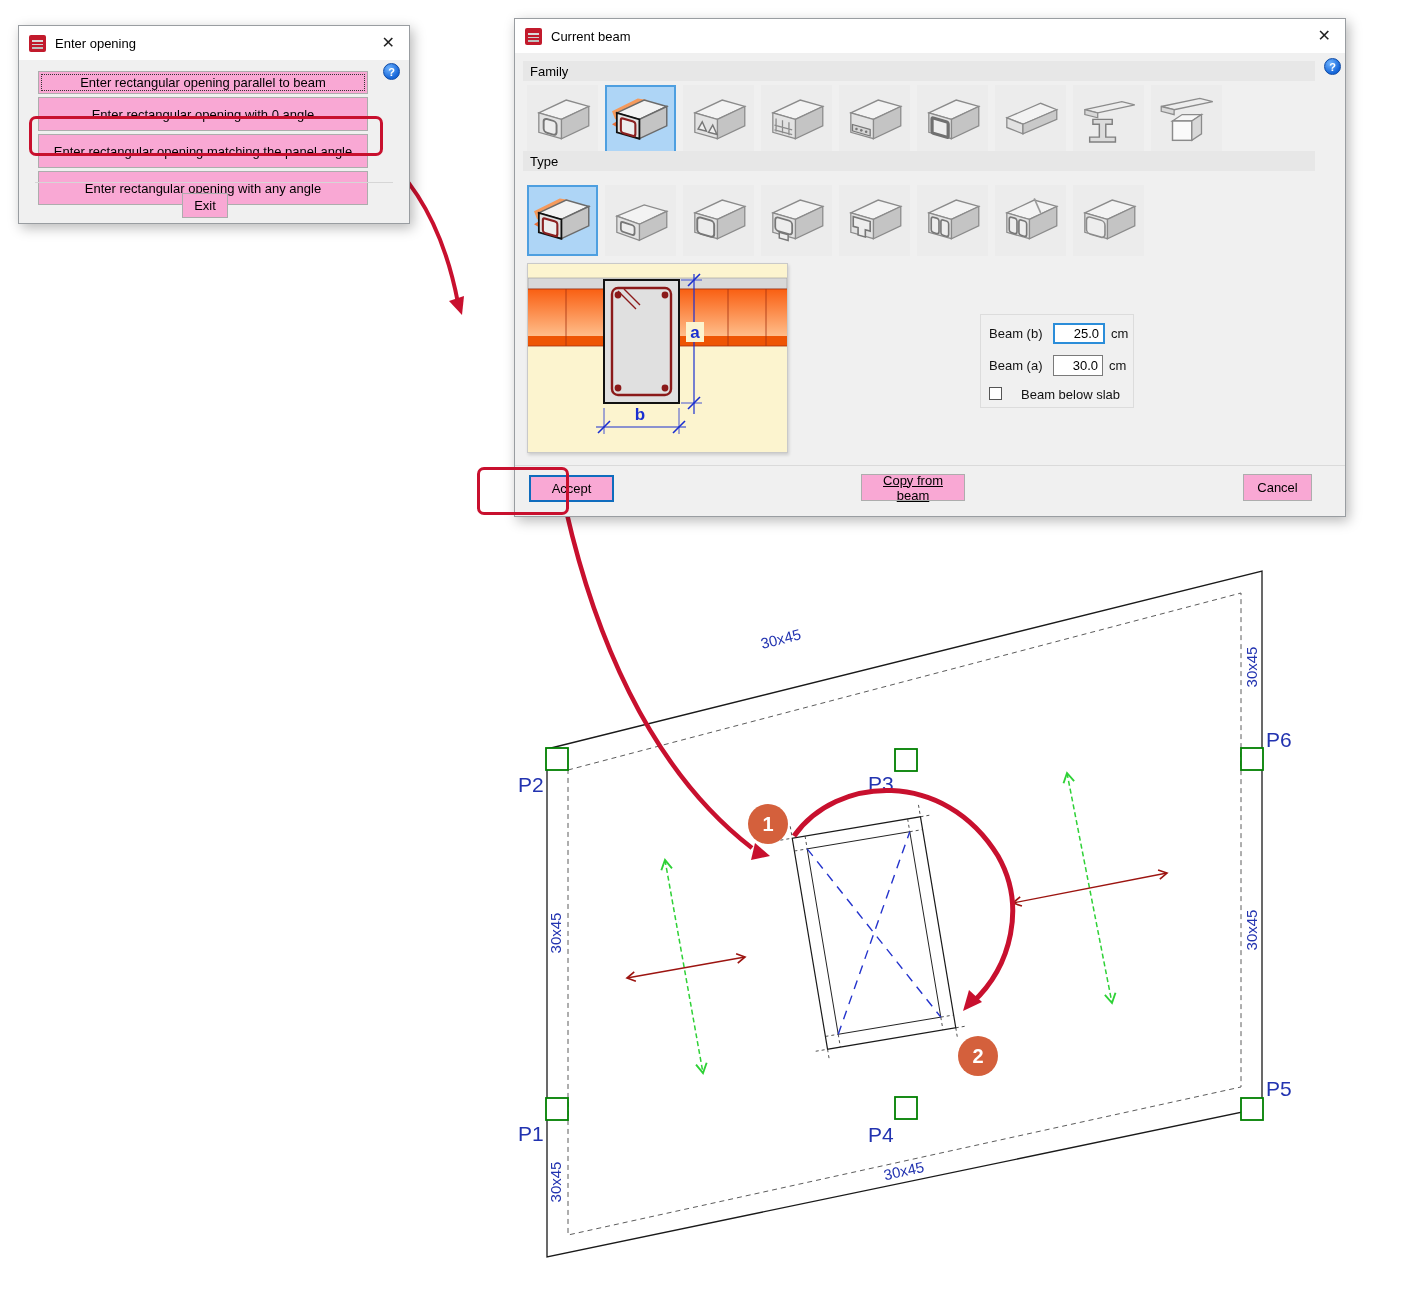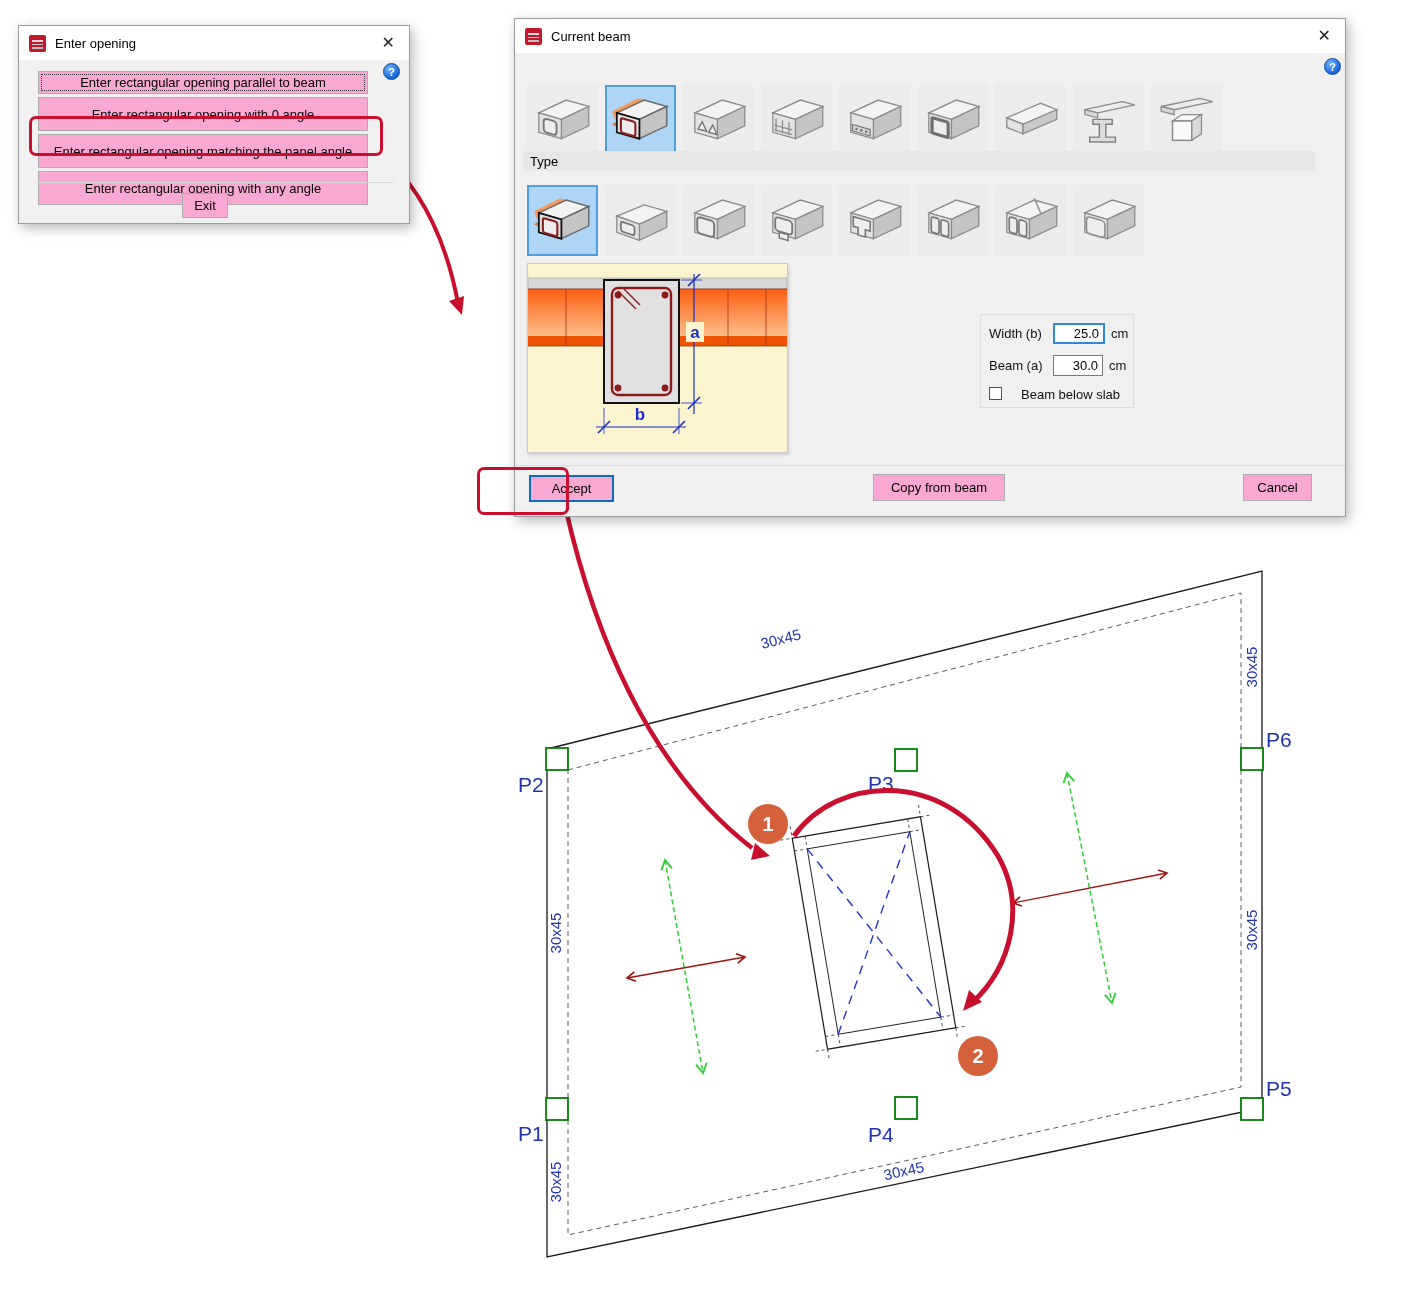--- a/index.html
+++ b/index.html
@@ -53,21 +53,21 @@
   .dim-row{position:absolute;display:flex;align-items:center;gap:6px;left:8px;}
   .dim-row input{width:44px;height:19px;text-align:right;font:13px "Liberation Sans",sans-serif;
                  border:1px solid #7a7a7a;padding:0 4px 0 0;background:#fff;}
   .dim-row input.focused{border:2px solid #2b8dd9;height:17px;}
   #row-width{top:8px;} #row-depth{top:40px;}
   .dim-label{width:58px;}
   #row-check{position:absolute;left:8px;top:72px;display:flex;align-items:flex-start;gap:19px;}
   .cbox{width:13px;height:13px;background:#fff;border:1px solid #555;box-sizing:border-box;}
   #dlg-beam .footer{position:absolute;left:0;bottom:0;width:100%;height:50px;border-top:1px solid #dadada;}
   #btn-accept{position:absolute;left:14px;top:456px;width:85px;height:27px;border:2px solid #0f6cbd;}
-  #btn-copy{position:absolute;left:358px;top:455px;width:132px;height:27px;}
+  #btn-copy{position:absolute;left:346px;top:455px;width:104px;height:27px;text-decoration:underline;}
   #btn-cancel{position:absolute;left:728px;top:455px;width:69px;height:27px;}
 
   
   #ring-panel-angle{left:28px;top:114px;width:348px;height:35px;}
   #ring-accept{left:477px;top:467px;width:86px;height:42px;}
 
   
   #overlay{position:absolute;left:0;top:0;width:1404px;height:1316px;pointer-events:none;}
   .plabel{font-family:"Liberation Sans",sans-serif;font-size:21px;fill:#2233b0;}
   .sizelabel{font-family:"Liberation Sans",sans-serif;font-size:15px;fill:#2233b0;}
@@ -172,20 +172,21 @@
 </div>
 
 <div class="dialog" id="dlg-beam">
   <div class="titlebar">
     <span class="app-icon"></span>
     <span class="title">Current beam</span>
     <span class="close-btn">✕</span>
   </div>
   <span class="help-icon">?</span>
 
+  <div class="section-hdr" id="hdr-family">Family</div>
   <div class="tile-row" id="row-family">
     <div class="tile">
       <svg class="glyph" viewBox="0 0 36 36">
           <polygon points="3,13 20,5 34,9 17,17" fill="#f3f3f3" stroke="#8b8b8b" stroke-width=".8"></polygon>
           <polygon points="17,17 34,9 34,21 17,29" fill="#c4c4c4" stroke="#8b8b8b" stroke-width=".8"></polygon>
           <polygon points="3,13 17,17 17,29 3,25" fill="#e2e2e2" stroke="#8b8b8b" stroke-width=".8"></polygon>
           <rect x="6" y="14.5" width="8" height="8.5" rx="2" fill="#ededed" stroke="#777" stroke-width="1.2" transform="skewY(16)"></rect>
         </svg>
     </div>
     <div class="tile selected">
@@ -368,21 +369,21 @@
         <line x1="70" y1="169" x2="82" y2="157" stroke-width="1.6"></line>
         <line x1="145" y1="169" x2="157" y2="157" stroke-width="1.6"></line>
       </g>
       <rect x="104" y="141" width="16" height="18" fill="#fcf4cf"></rect>
       <text class="dimtxt" x="112" y="156">b</text>
     </svg>
   </div>
 
   <div id="dims">
     <div class="dim-row" id="row-width">
-      <span class="dim-label">Width (b)</span>
+      <span class="dim-label">Beam (b)</span>
       <input class="focused" value="25.0" style="">
       <span>cm</span>
     </div>
     <div class="dim-row" id="row-depth">
       <span class="dim-label">Beam (a)</span>
       <input value="30.0" style="">
       <span>cm</span>
     </div>
     <div id="row-check">
       <span class="cbox"></span>

